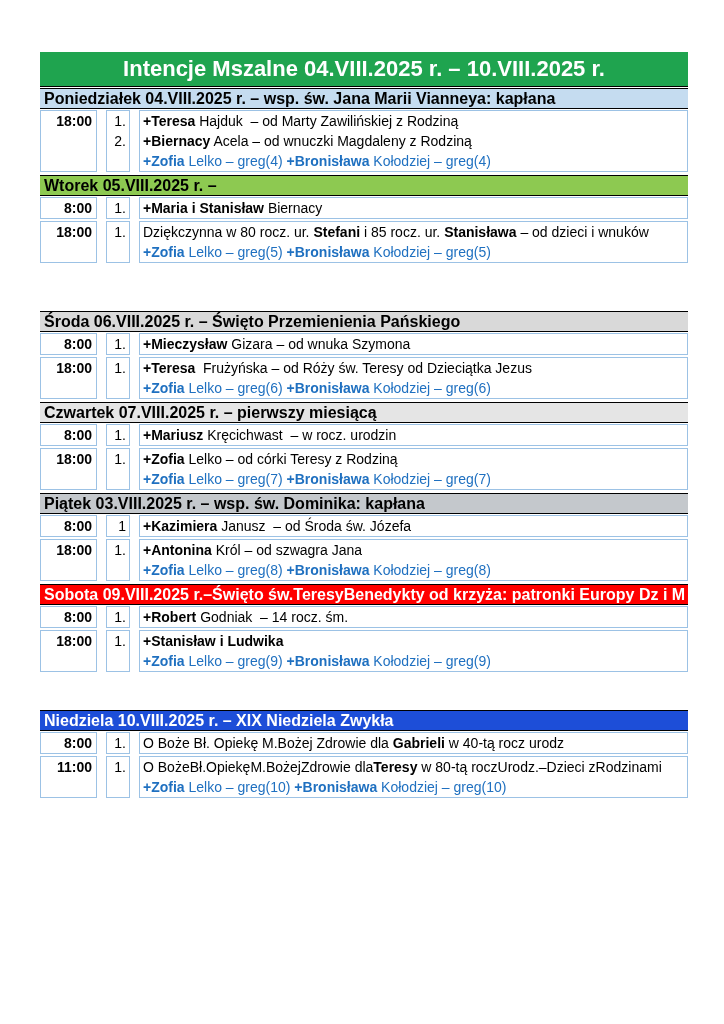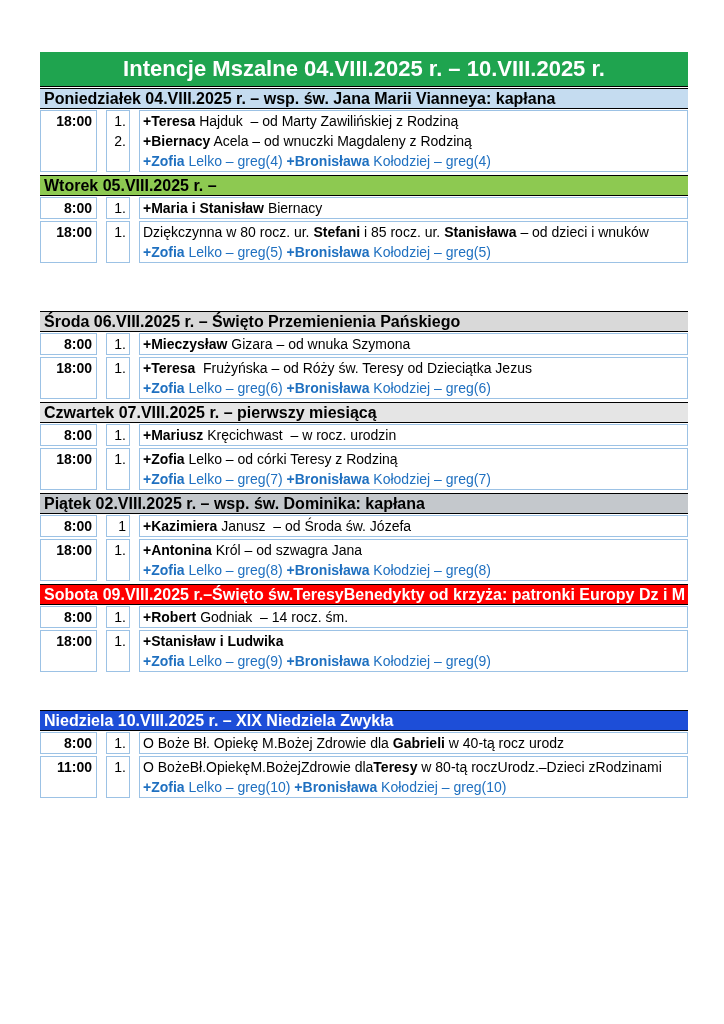--- a/index.html
+++ b/index.html
@@ -150,21 +150,21 @@
         <div class="cell time-cell">18:00</div>
         <div class="cell nums-cell">
           <div class="num-line">1.</div>
           <div class="num-line"></div>
         </div>
         <div class="cell texts-cell">
           <div class="text-line"><span style="font-weight: bold;">+Zofia</span><span> Lelko – od córki Teresy z Rodziną</span></div>
           <div class="text-line"><span style="font-weight: bold; color: rgb(31, 112, 192);">+Zofia</span><span style="color: rgb(31, 112, 192);"> Lelko – greg(7) </span><span style="font-weight: bold; color: rgb(31, 112, 192);">+Bronisława</span><span style="color: rgb(31, 112, 192);"> Kołodziej – greg(7)</span></div>
         </div>
       </div>
-      <div class="day-header" style="background: rgb(196, 200, 204); color: rgb(0, 0, 0);">Piątek 02.VIII.2025 r. – wsp. św. Dominika: kapłana</div>
+      <div class="day-header" style="background: rgb(196, 200, 204); color: rgb(0, 0, 0);">Piątek 03.VIII.2025 r. – wsp. św. Dominika: kapłana</div>
       <div class="mass-row">
         <div class="cell time-cell">8:00</div>
         <div class="cell nums-cell">
           <div class="num-line">1</div>
         </div>
         <div class="cell texts-cell">
           <div class="text-line"><span style="font-weight: bold;">+Kazimiera</span><span> Janusz  – od Środa św. Józefa</span></div>
         </div>
       </div>
       <div class="mass-row">

